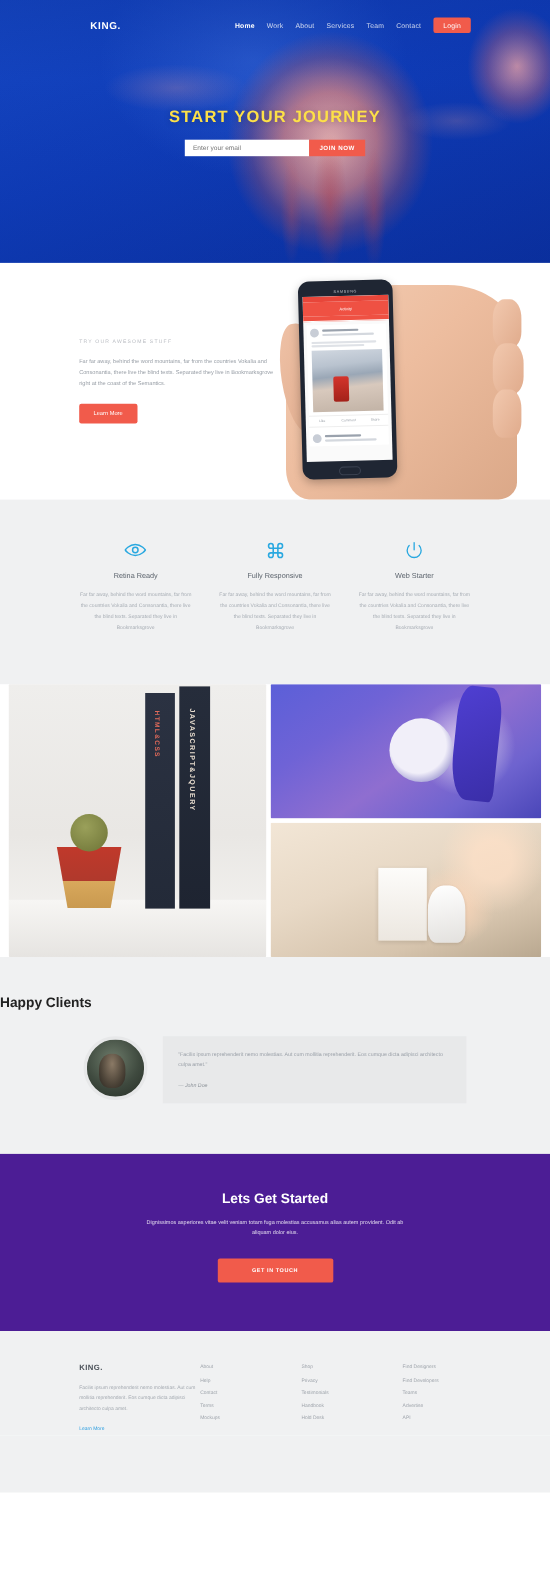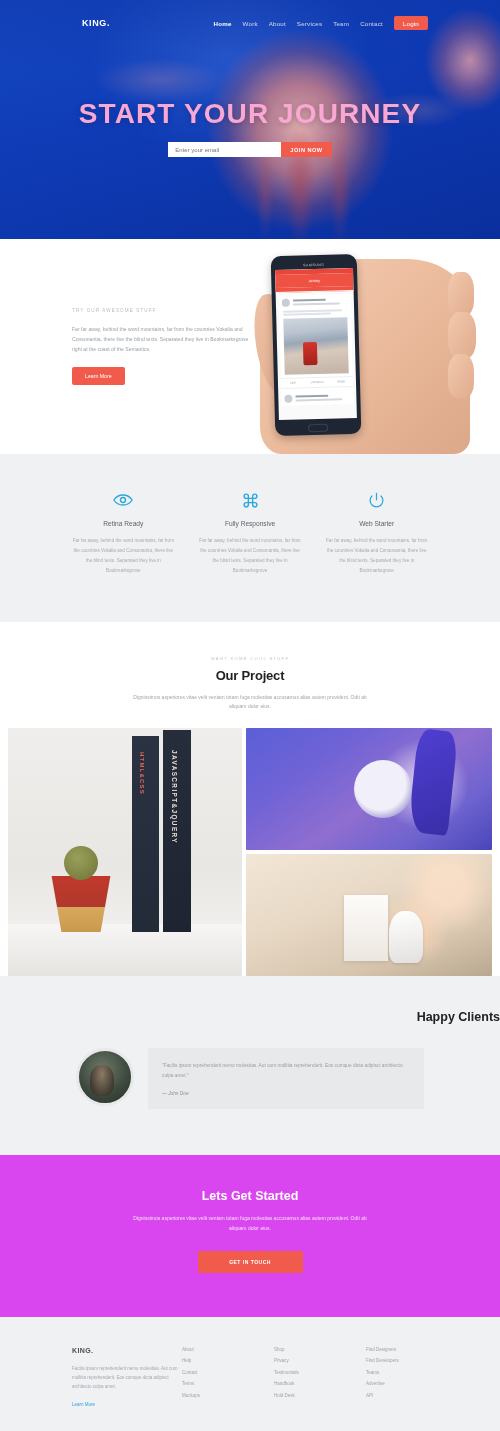--- a/index.html
+++ b/index.html
@@ -55,21 +55,21 @@
     background: #f15b4b; color: #fff !important;
     padding: 3.5px 9px; border-radius: 2px; font-size: 6px;
   }
 
   .hero-center {
     position: relative; z-index: 5;
     text-align: center;
     margin-top: 62px;
   }
   .hero-title {
-    color: #f9a8d4; font-size: 28px; font-weight: bold;
+    color: #fde047; font-size: 15px; font-weight: bold;
     letter-spacing: 1.1px; text-shadow: 0 1px 6px rgba(0,0,0,0.22);
   }
   .hero-form {
     margin: 12px auto 0;
     display: flex; justify-content: center;
   }
   .hero-input {
     width: 113px; height: 15px;
     border: none; outline: none;
     background: #fff;
@@ -215,38 +215,38 @@
       radial-gradient(circle at 82% 28%, rgba(255,225,200,0.75) 0 8%, rgba(255,225,200,0) 22%),
       radial-gradient(circle at 68% 62%, rgba(255,215,185,0.6) 0 7%, rgba(255,215,185,0) 20%),
       linear-gradient(160deg,#f2e6d6 0%, #e8d9c6 40%, #d6c4ad 75%, #b9a890 100%); }
   .g-bot .frame { position: absolute; left: 40%; top: 34%; width: 44px; height: 66px;
     background: linear-gradient(180deg,#fdfcfa,#ece7e0); box-shadow: 0 1px 4px rgba(0,0,0,0.12); }
   .g-bot .trooper { position: absolute; left: 58%; top: 47%; width: 34px; height: 52px;
     background: linear-gradient(170deg,#ffffff,#e3e1de); border-radius: 42% 42% 22% 22%; box-shadow: 0 1px 3px rgba(0,0,0,0.14); }
 
   
   .clients { background: #f0f1f2; padding: 34px 0 46px; }
-  .clients h2 { text-align: right; font-size: 12.5px; color: #222; font-weight: bold; }
+  .clients h2 { text-align: left; font-size: 12.5px; color: #222; font-weight: bold; }
   .testimonial { display: flex; align-items: flex-start; gap: 14px; margin: 24px auto 0; width: 348px; }
   .avatar {
     width: 58px; height: 58px; border-radius: 50%; flex: none;
     background: radial-gradient(circle at 45% 35%, #6d7b6a 0%, #3f4a3f 55%, #262e26 100%);
     border: 3px solid #e7e8e9; position: relative; overflow: hidden;
   }
   .avatar:after {
     content: ""; position: absolute; left: 22%; top: 26%; width: 46%; height: 60%;
     background: radial-gradient(ellipse at 50% 30%, #8b7a66 0%, #4e4539 60%, #2b2620 100%);
     border-radius: 45% 45% 38% 38%;
   }
   .quote-box { background: #e8e9ea; padding: 13px 14px; flex: 1; }
   .quote-text { font-size: 4.8px; color: #9aa0a8; line-height: 2.0; }
   .quote-author { font-size: 4.8px; color: #8d939a; font-style: italic; margin-top: 11px; }
 
   
-  .cta { background: #d946ef; padding: 34px 0 44px; text-align: center; }
+  .cta { background: #4c1d95; padding: 34px 0 44px; text-align: center; }
   .cta h2 { color: #fff; font-size: 12.5px; font-weight: bold; }
   .cta p { color: rgba(255,255,255,0.82); font-size: 5px; line-height: 1.95; width: 250px; margin: 11px auto 0; }
   .cta-btn {
     margin-top: 17px; background: #f15b4b; color: #fff; border: none;
     font-size: 5px; font-weight: bold; letter-spacing: 0.5px;
     padding: 8px 0; width: 105px; border-radius: 2px; cursor: pointer;
     font-family: "Liberation Sans", sans-serif;
   }
 
   
@@ -367,25 +367,20 @@
         <svg width="17" height="17" viewBox="0 0 24 24" fill="none" stroke="#29a8e0" stroke-width="1.7" stroke-linecap="round">
           <path d="M12 2v9"></path>
             <path d="M5.6 5.6a9 9 0 1012.8 0"></path>
         </svg>
       </div>
       <div class="f-title">Web Starter</div>
       <div class="f-desc">Far far away, behind the word mountains, far from the countries Vokalia and Consonantia, there live the blind texts. Separated they live in Bookmarksgrove</div>
     </div>
   </section>
 
-  <section class="project">
-    <div class="sec-eyebrow">WANT SOME COOL STUFF</div>
-    <h2 class="sec-title">Our Project</h2>
-    <p class="sec-sub">Dignissimos asperiores vitae velit veniam totam fuga molestias accusamus alias autem provident. Odit ab aliquam dolor eius.</p>
-  </section>
 
   <div class="gallery">
     <div class="g-left">
       <div class="shelf"></div>
       <div class="book1"></div>
       <div class="book2"></div>
       <div class="sp1">HTML&amp;CSS</div>
       <div class="sp2">JAVASCRIPT&amp;JQUERY</div>
       <div class="pot"></div>
       <div class="cactus"></div>

